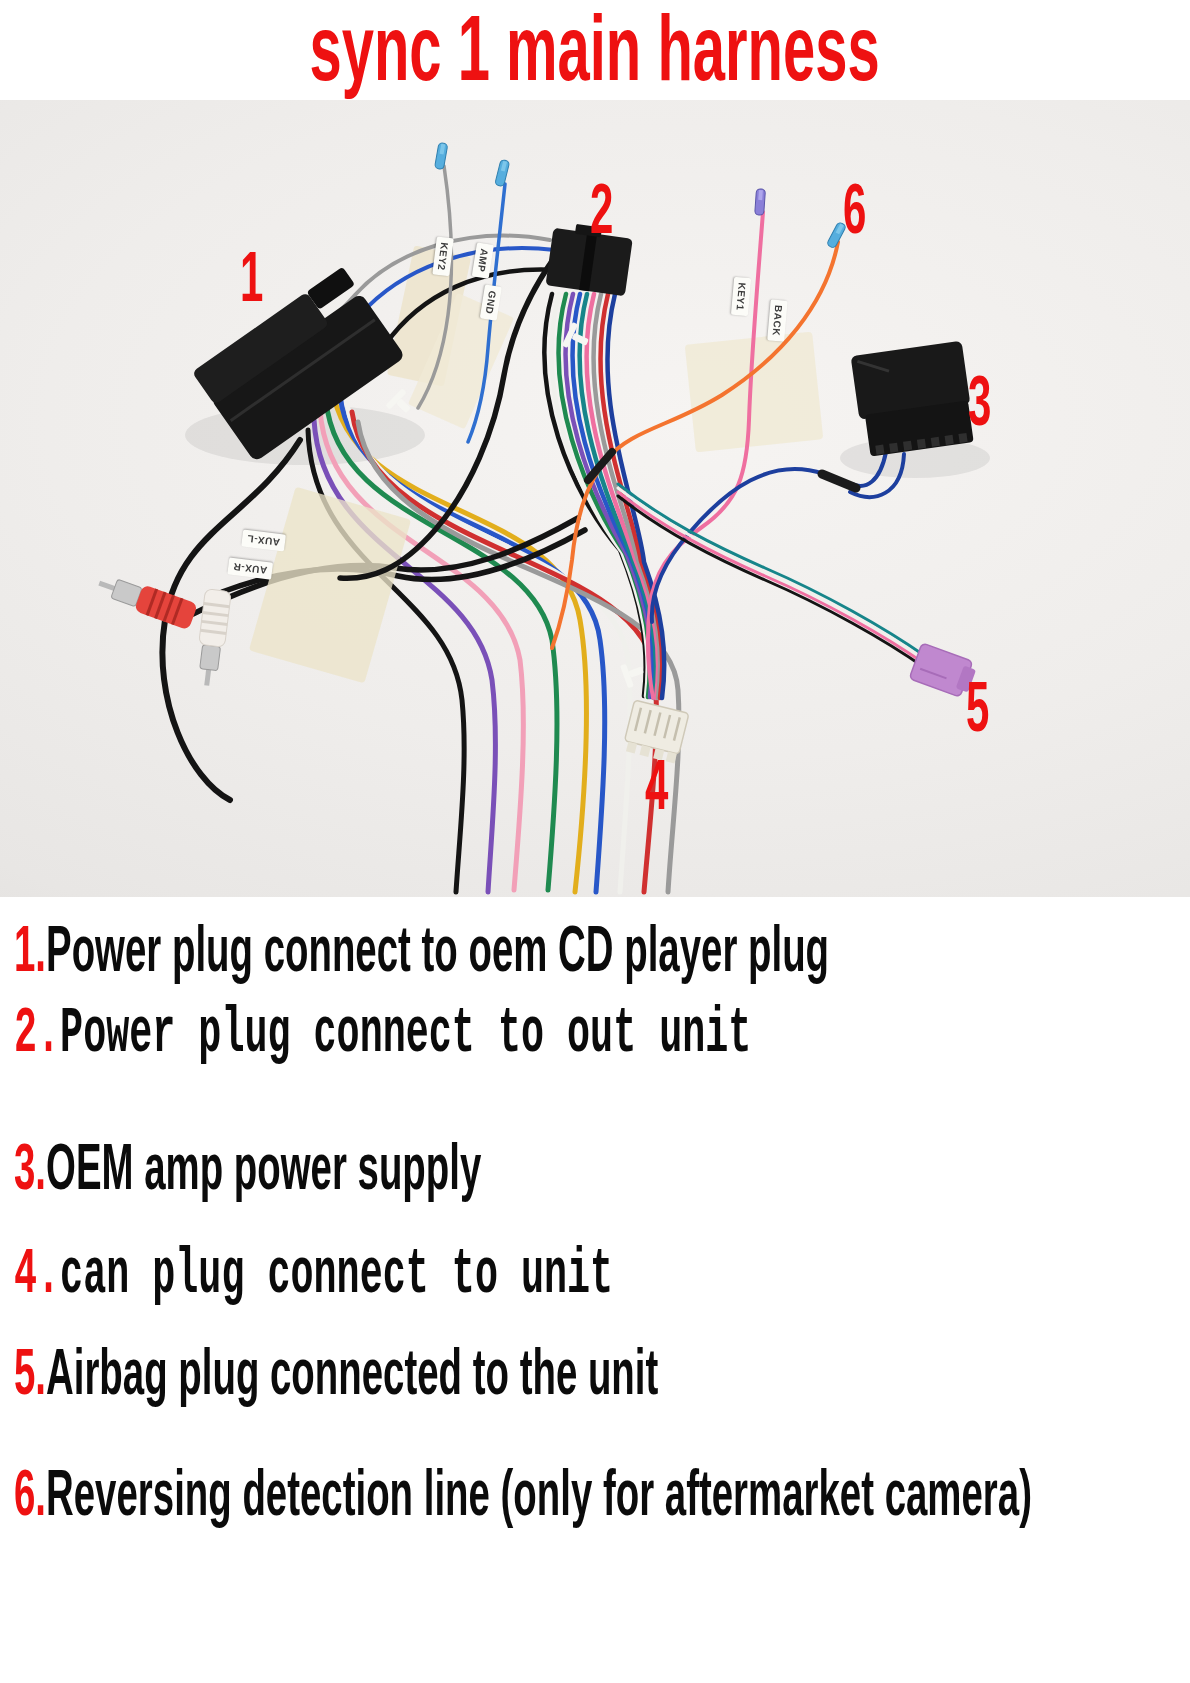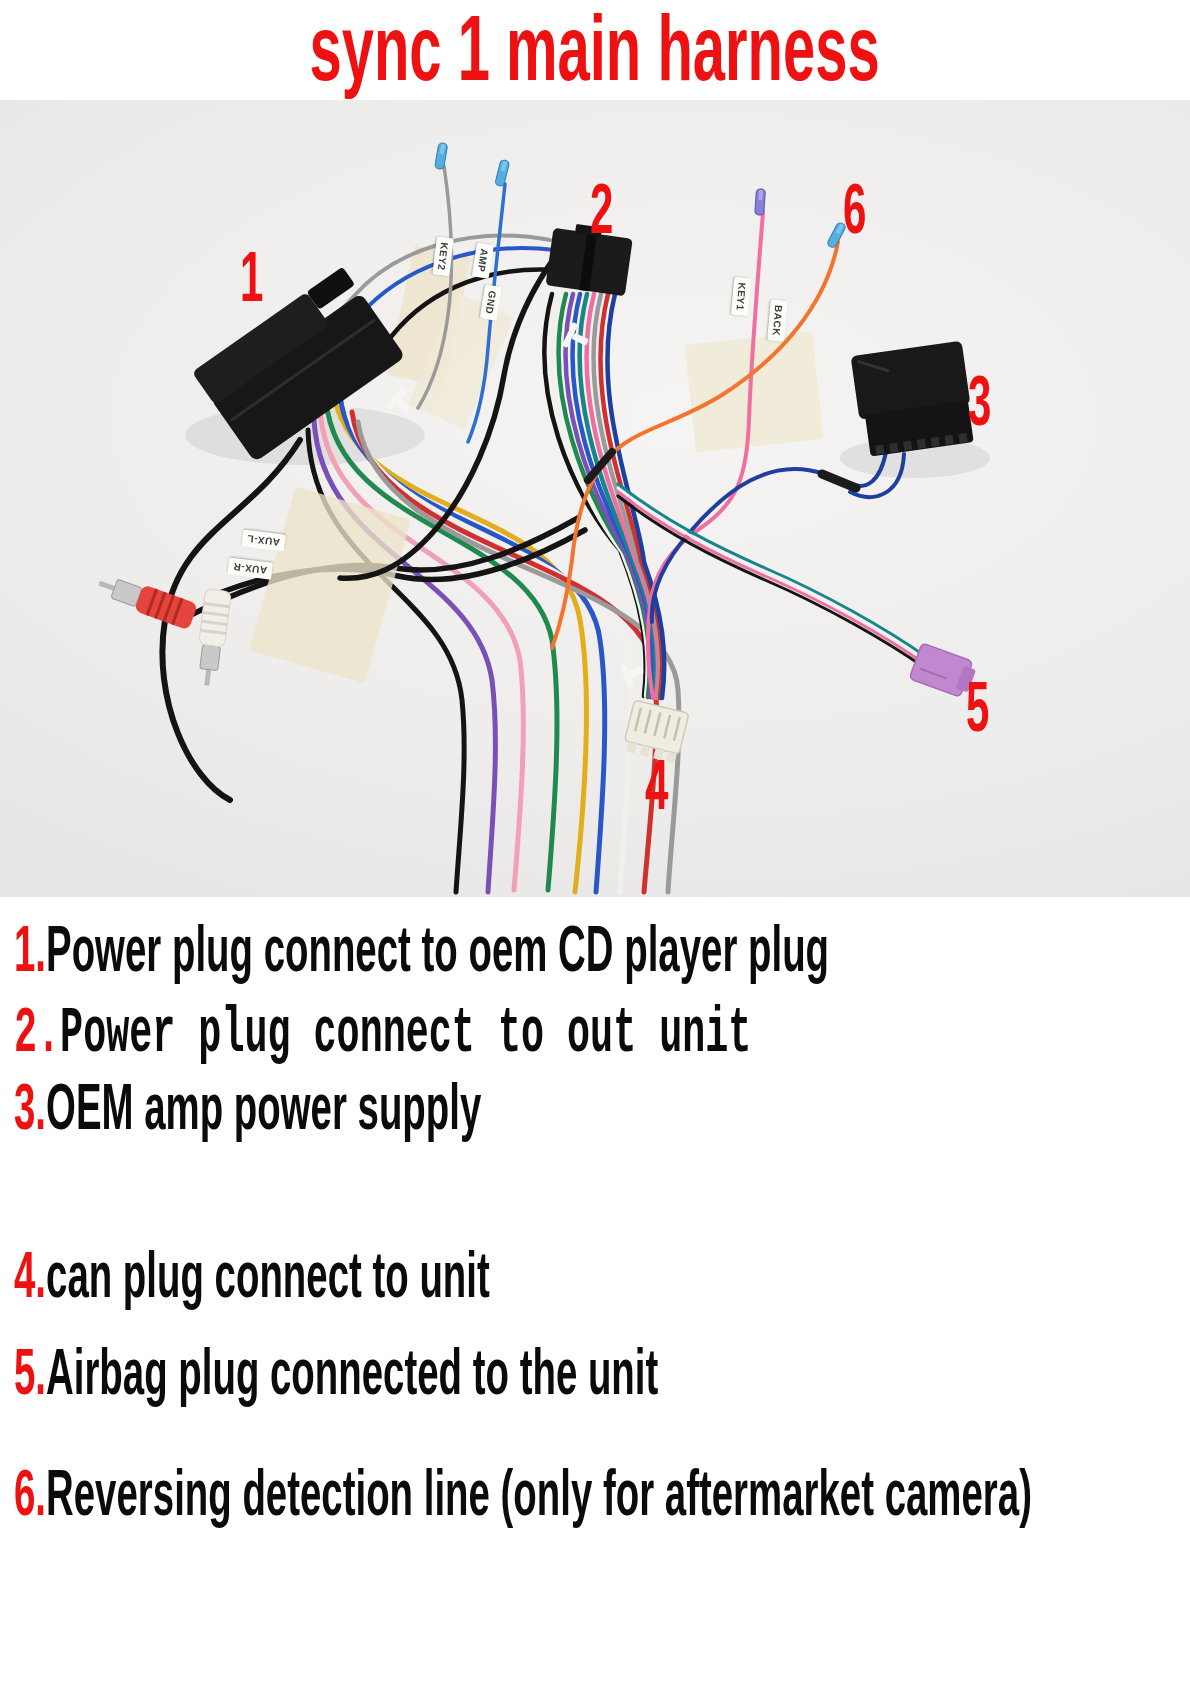--- a/index.html
+++ b/index.html
@@ -229,24 +229,24 @@
     <div class="marker" style="left:843px;top:74px;">6</div>
   </div>
 
   <div>
     <div class="legend-line" style="top:917px;">
       <span class="legend-inner"><span class="lnum">1.</span><span>Power plug connect to oem CD player plug</span></span>
     </div>
     <div class="legend-line" style="top:1002px;font-family:Liberation Mono, monospace;">
       <span class="legend-inner"><span class="lnum">2.</span><span>Power plug connect to out unit</span></span>
     </div>
-    <div class="legend-line" style="top:1075px;">
+    <div class="legend-line" style="top:1135px;">
       <span class="legend-inner"><span class="lnum">3.</span><span>OEM amp power supply</span></span>
     </div>
-    <div class="legend-line" style="top:1243px;">
+    <div class="legend-line" style="top:1243px;font-family:Liberation Mono, monospace;">
       <span class="legend-inner"><span class="lnum">4.</span><span>can plug connect to unit</span></span>
     </div>
     <div class="legend-line" style="top:1340px;">
       <span class="legend-inner"><span class="lnum">5.</span><span>Airbag plug connected to the unit</span></span>
     </div>
     <div class="legend-line" style="top:1461px;">
       <span class="legend-inner"><span class="lnum">6.</span><span>Reversing detection line (only for aftermarket camera)</span></span>
     </div>
   </div>
 

